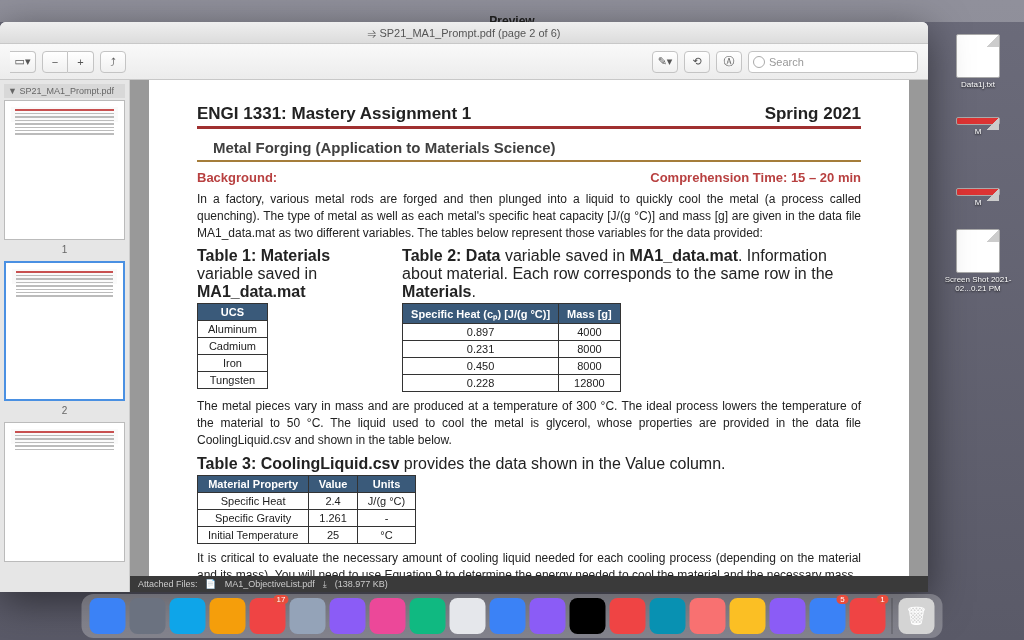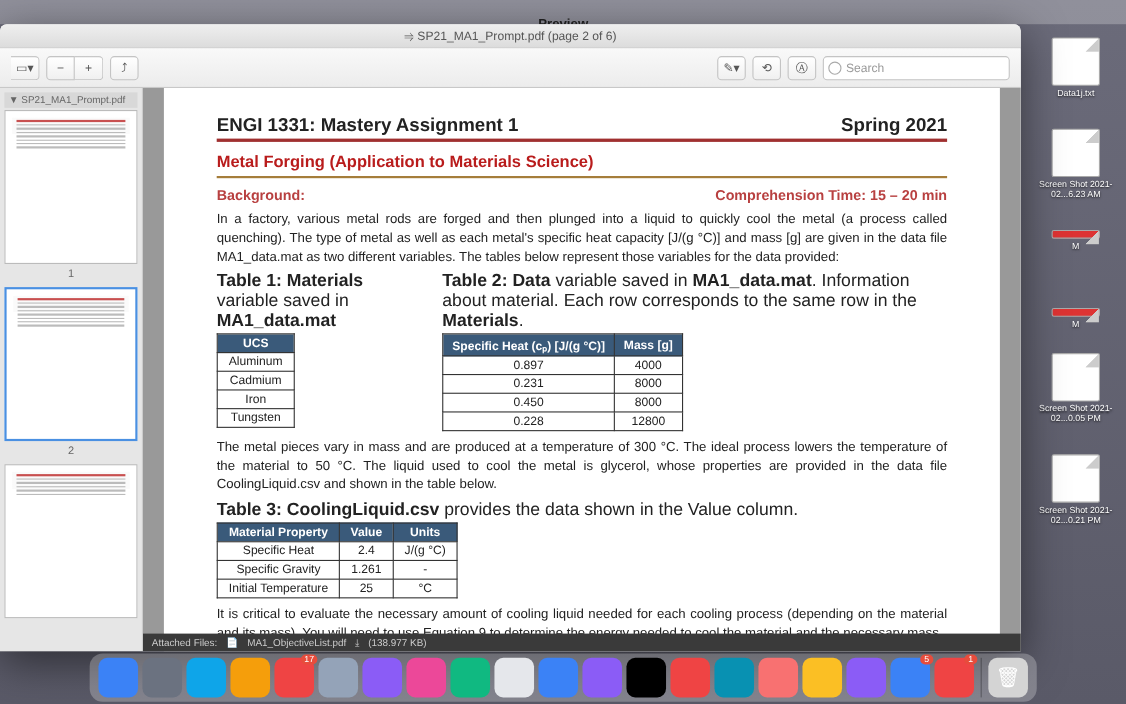--- a/index.html
+++ b/index.html
@@ -26,21 +26,21 @@
 .thumb{width:100%;height:140px;background:#fff;border:1px solid #bbb;margin-bottom:4px;position:relative;}
 .thumb.active{border:2px solid #4a90e2;}
 .thumb-canvas{position:absolute;inset:6px;background:linear-gradient(#fafafa 0,#fafafa 12%,#fff 12%);}
 .thumb-line{height:1.4px;background:#bbb;margin:2px 4px;}
 .thumb-line.red{background:#c85050;height:2px;}
 .thumb-num{text-align:center;font-size:10px;color:#666;margin-bottom:6px;}
 .page-area{flex:1;background:#999;overflow:hidden;position:relative;}
 .page{margin:0 auto;width:760px;background:#fff;min-height:100%;padding:24px 48px;font-family:"Times New Roman",serif;color:#222;}
 .doc-header{display:flex;justify-content:space-between;font-weight:bold;font-size:17px;margin-bottom:2px;}
 .hr-thick{border:none;border-top:3px solid #a03030;margin-bottom:10px;}
-.section-title{color:#b91c1c;font-weight:bold;font-size:15px;margin:6px 0 4px;}
+.section-title{color:#404040;font-weight:bold;font-size:15px;margin:6px 16px 4px;}
 .hr-thin{border:none;border-top:2px solid #a57d3a;margin-bottom:8px;}
 .bg-row{display:flex;justify-content:space-between;font-weight:bold;color:#b84040;font-size:13px;}
 .bg-row .r{color:#b84040;}
 .body-text{font-size:12px;text-align:justify;line-height:1.4;margin:6px 0;}
 .tables-row{display:flex;gap:24px;margin:6px 0;}
 .tbl-caption{font-size:16px;margin-bottom:2px;}
 table{border-collapse:collapse;font-size:11px;}
 table th{background:#3a5a7a;color:#fff;font-weight:bold;padding:2px 8px;border:1px solid #333;}
 table td{border:1px solid #333;padding:2px 10px;text-align:center;}
 .dock{position:absolute;bottom:2px;left:50%;transform:translateX(-50%);display:flex;gap:4px;background:rgba(255,255,255,0.25);padding:4px 8px;border-radius:12px;}
@@ -76,35 +76,27 @@
     <span>◉</span>
     <span>☰</span>
   </div>
 </div>
 
 <div class="desktop-icons">
   <div class="desk-icon">
       <div class="glyph"></div>
       <div>Data1j.txt</div>
     </div>
-  <div class="desk-icon">
-      <div class="glyph"></div>
-      <div>Screen Shot 2021-02...6.23 AM</div>
-    </div>
   <div class="desk-icon" style="margin-bottom:52px">
       <div class="glyph" style="height:8px;background:#d33"></div>
       <div>M</div>
     </div>
   <div class="desk-icon" style="margin-bottom:22px">
       <div class="glyph" style="height:8px;background:#d33"></div>
       <div>M</div>
-    </div>
-  <div class="desk-icon">
-      <div class="glyph"></div>
-      <div>Screen Shot 2021-02...0.05 PM</div>
     </div>
   <div class="desk-icon">
       <div class="glyph"></div>
       <div>Screen Shot 2021-02...0.21 PM</div>
     </div>
 </div>
 
 <div class="preview-window">
   <div class="titlebar">⥤ <span>SP21_MA1_Prompt.pdf (page 2 of 6)</span></div>
   <div class="toolbar">

